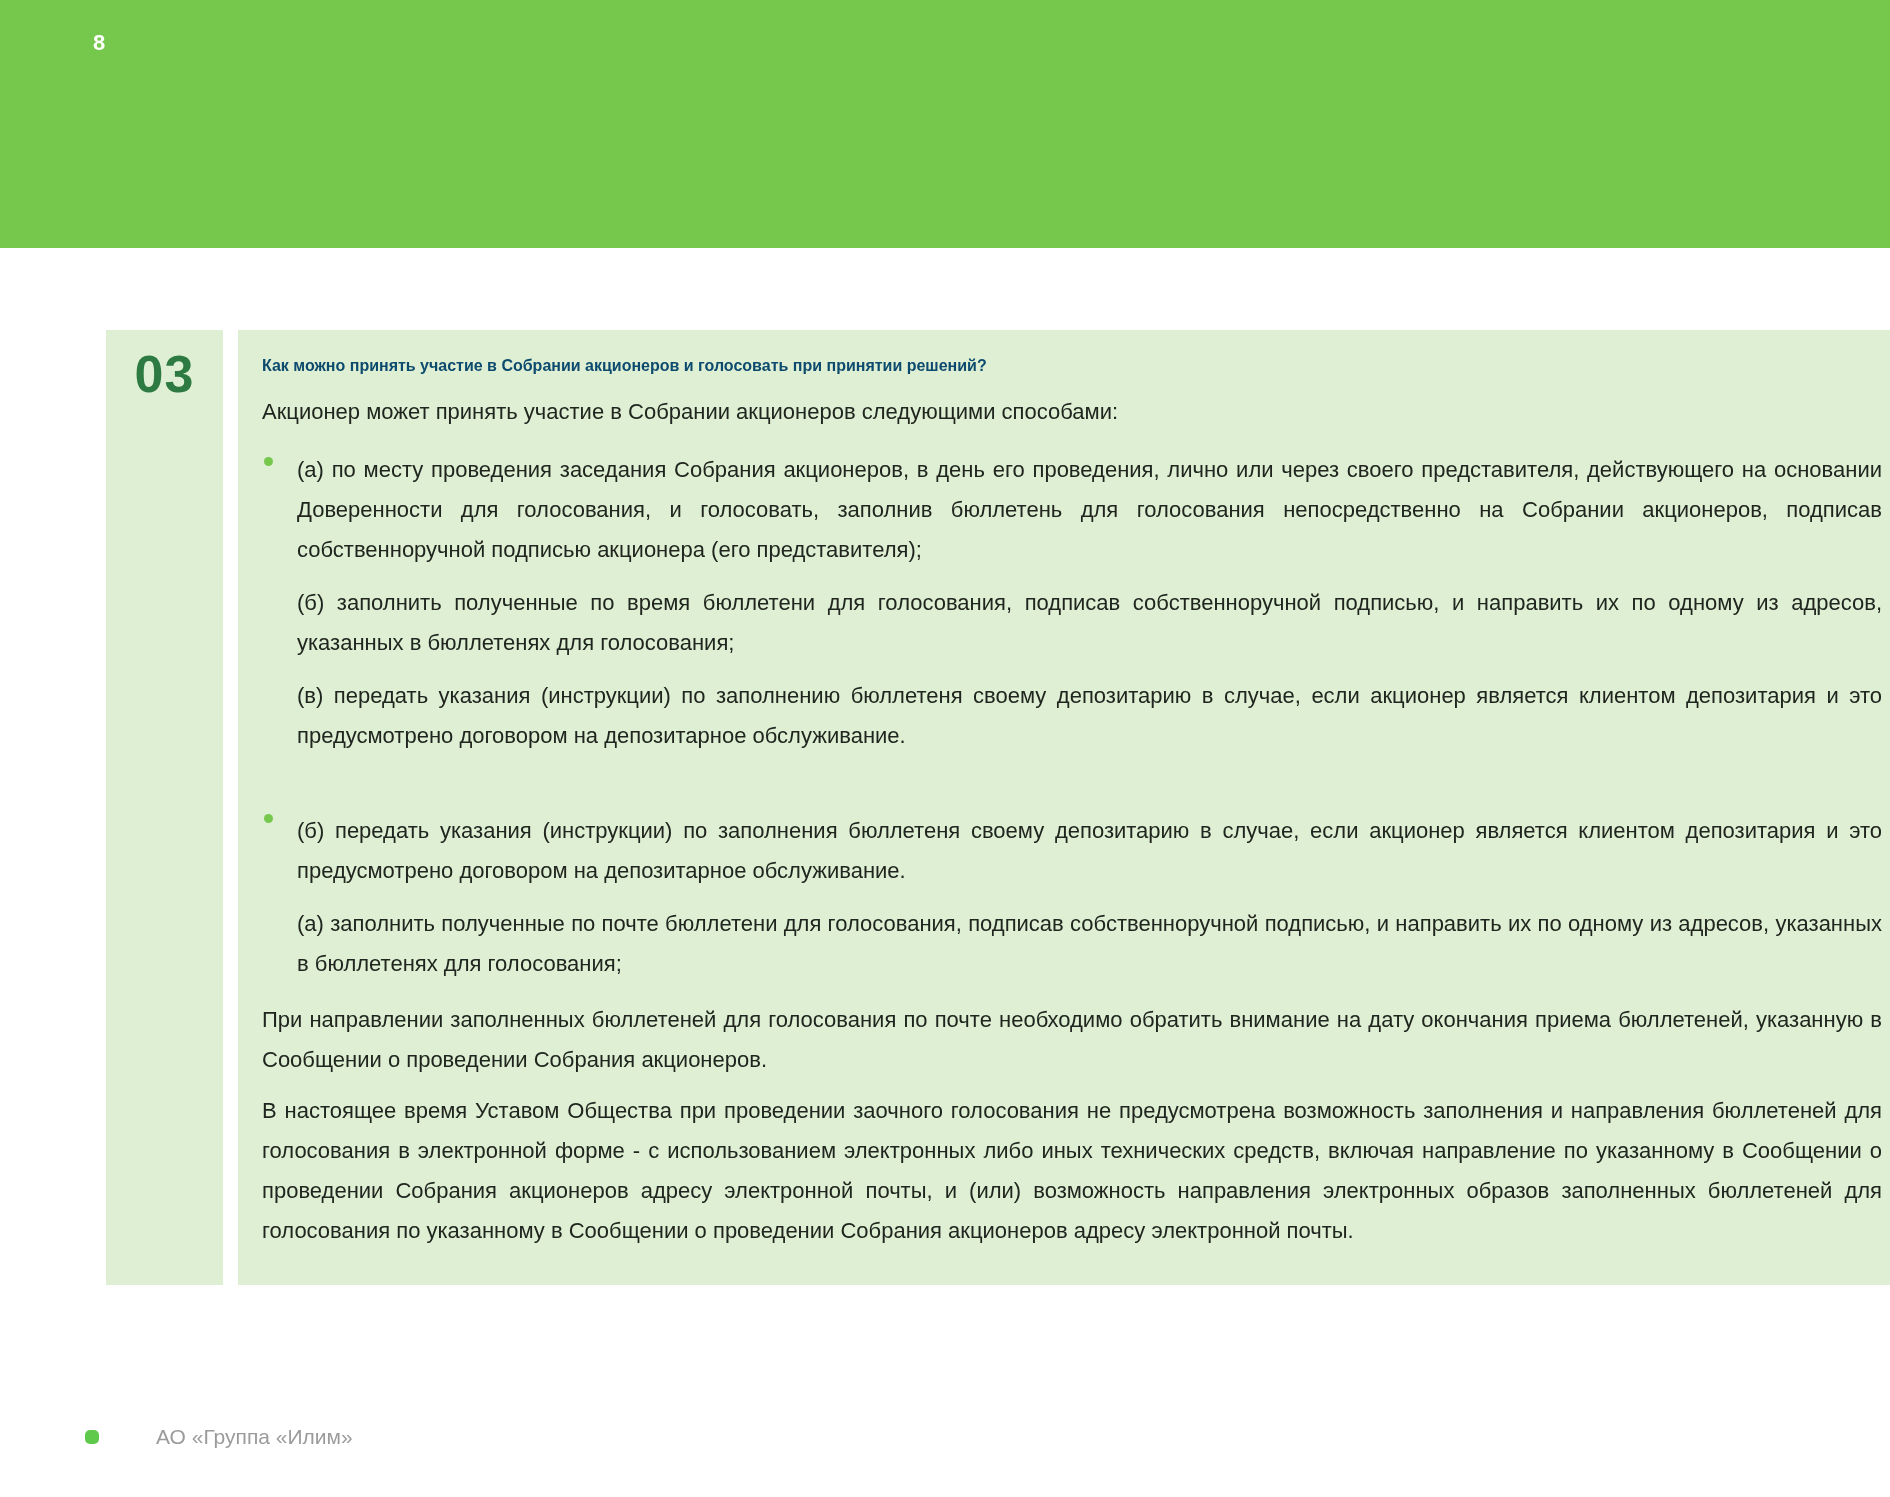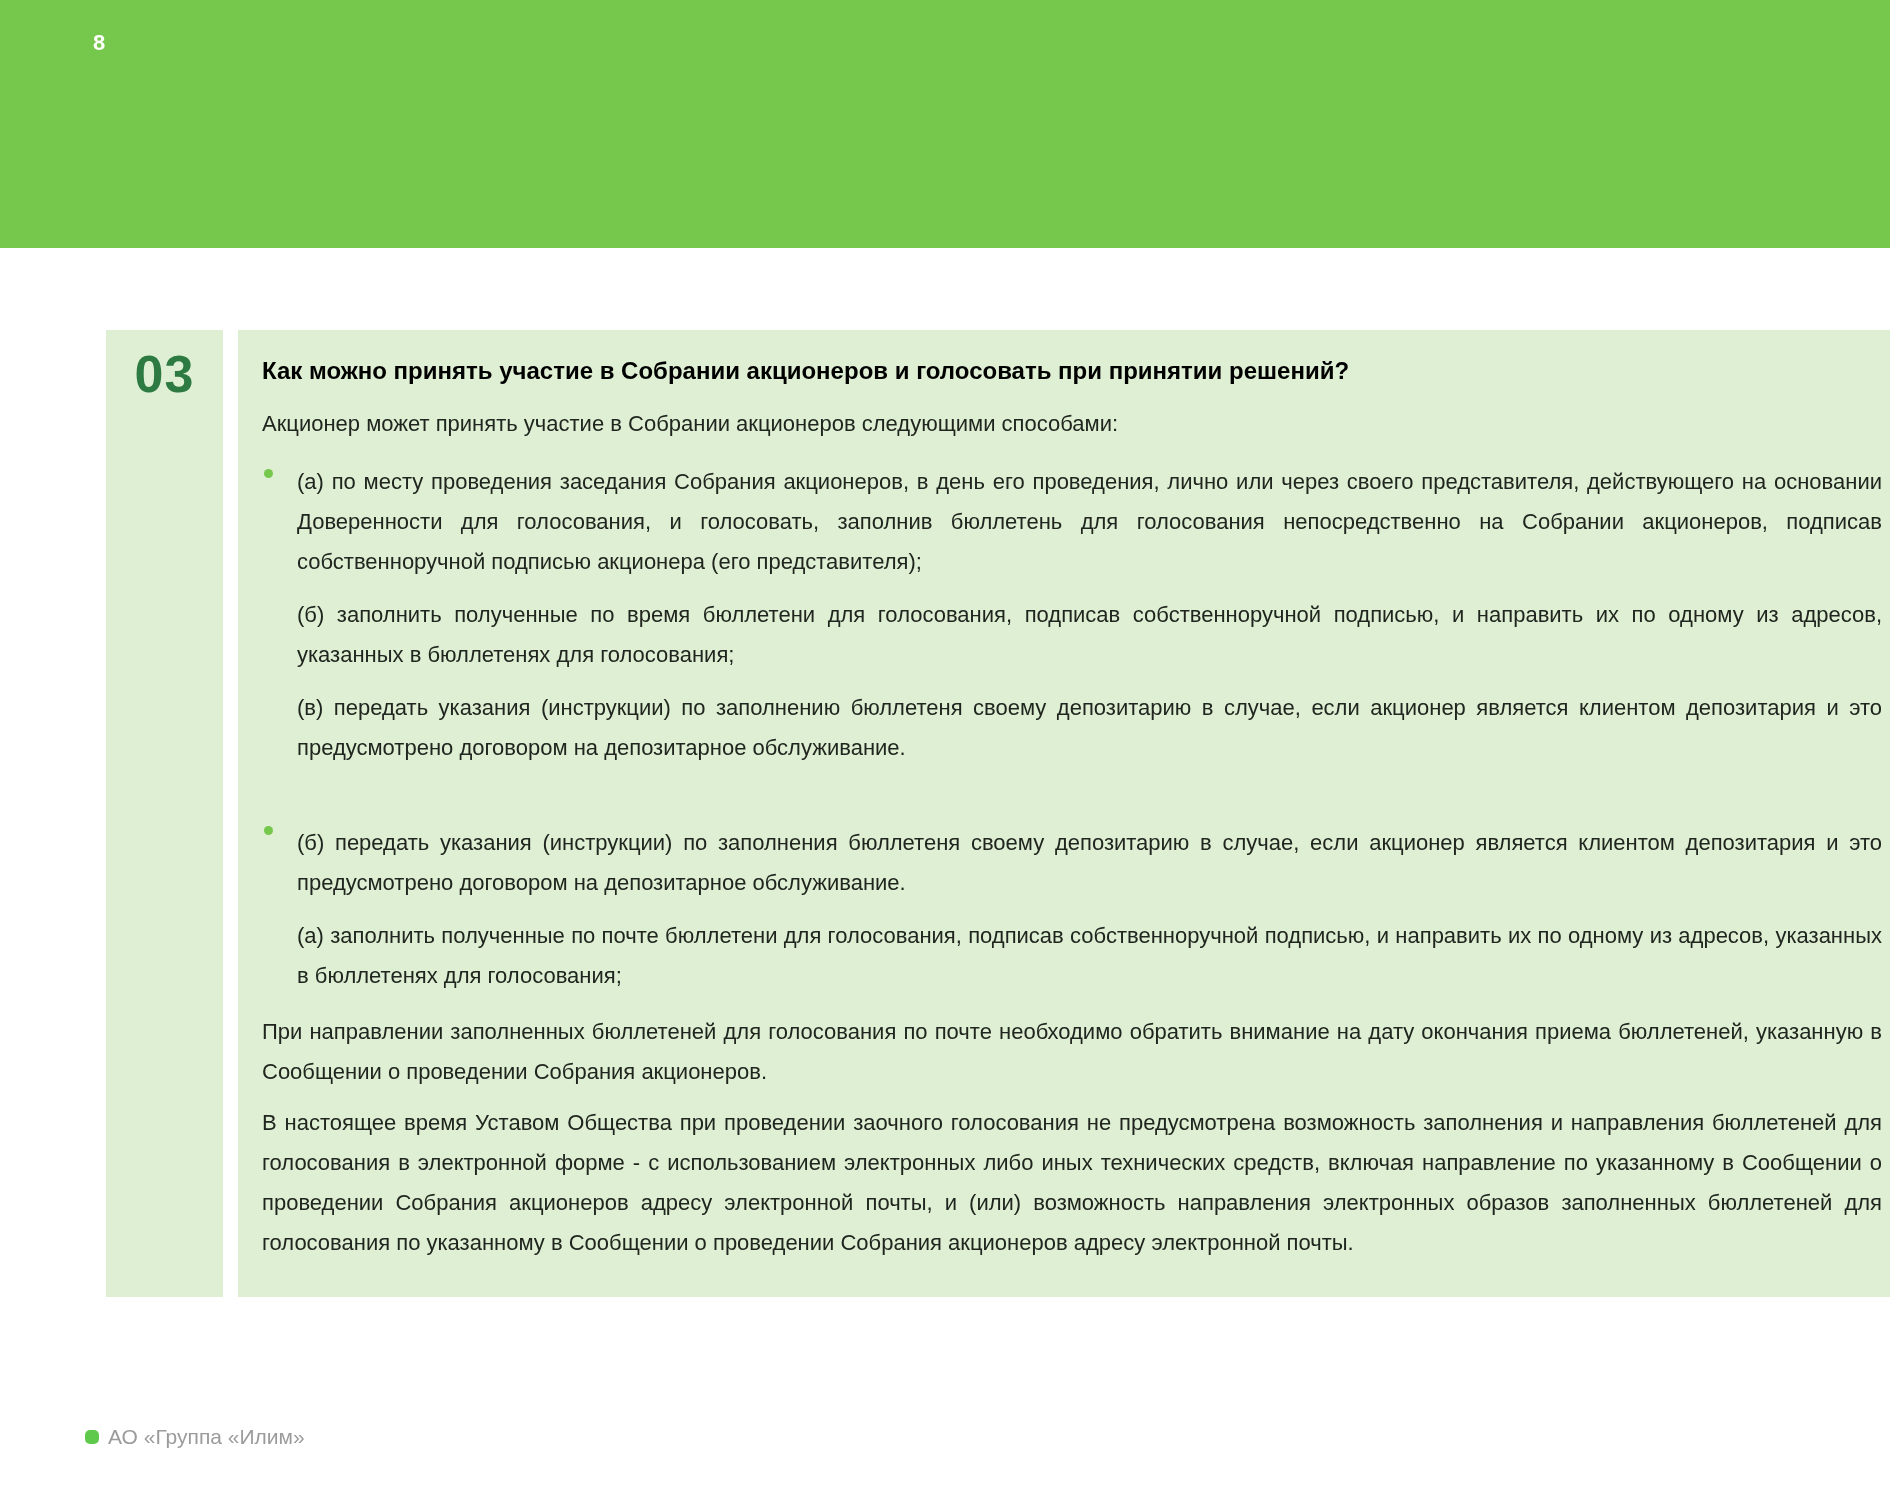--- a/index.html
+++ b/index.html
@@ -58,25 +58,25 @@
     letter-spacing: 1px;
   }
   .content-col {
     flex: 1 1 auto;
     background: #DFEFD3;
     padding: 24px 28px 34px 24px;
     color: #20261F;
   }
 
   .q-title {
-    font-size: 24px;
+    font-size: 16px;
     font-weight: bold;
     line-height: 1.45;
     margin: 0 0 15px 0;
-    color: #000000;
+    color: #0c4a6e;
   }
   .body-text {
     font-size: 22px;
     line-height: 40px;
     text-align: justify;
   }
   .intro { margin: 0 0 9px 0; }
 
   .bullet-group { margin-top: 0; }
   .bullet-group + .bullet-group { margin-top: 42px; }
@@ -108,20 +108,21 @@
   .closing-para { margin: 11px 0 0 0; }
   .closing-para.first { margin-top: 16px; }
 
   
   .footer {
     position: absolute;
     left: 85px;
     top: 1426px;
     display: flex;
     align-items: center;
+    gap: 48px;
   }
   .footer-dot {
     width: 14px;
     height: 14px;
     border-radius: 5px;
     background: #5FC94B;
     margin-right: 9px;
     flex: 0 0 14px;
   }
   .footer-text {

